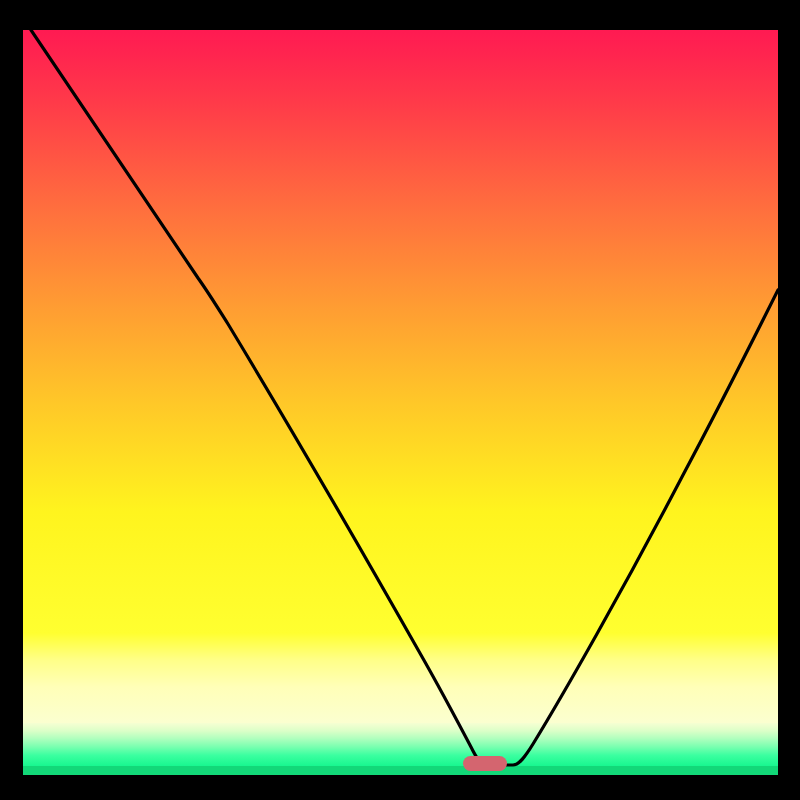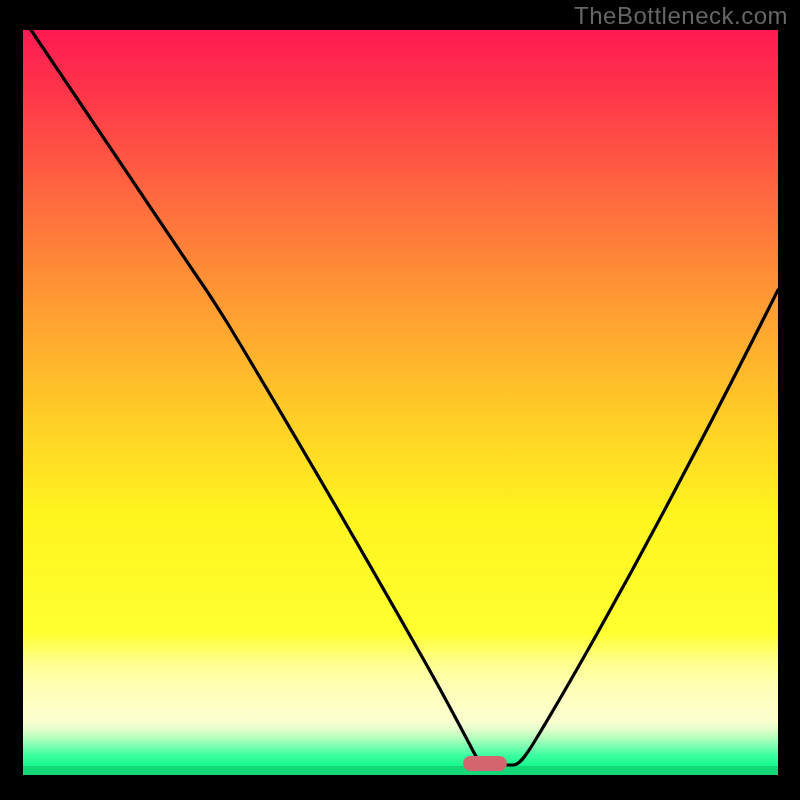--- a/index.html
+++ b/index.html
@@ -94,21 +94,20 @@
     position: absolute;
     background: #d4656f;
     border-radius: 999px;
   }
 </style>
 </head>
 <body>
 
 <div class="frame">
 
-  <div class="watermark">TheBottleneck.com</div>
 
   <div class="plot-area">
 
     <div class="gradient">
       <div class="main"></div>
       <div class="pale"></div>
       <div class="greenband"></div>
       <div class="greenline"></div>
     </div>
 

